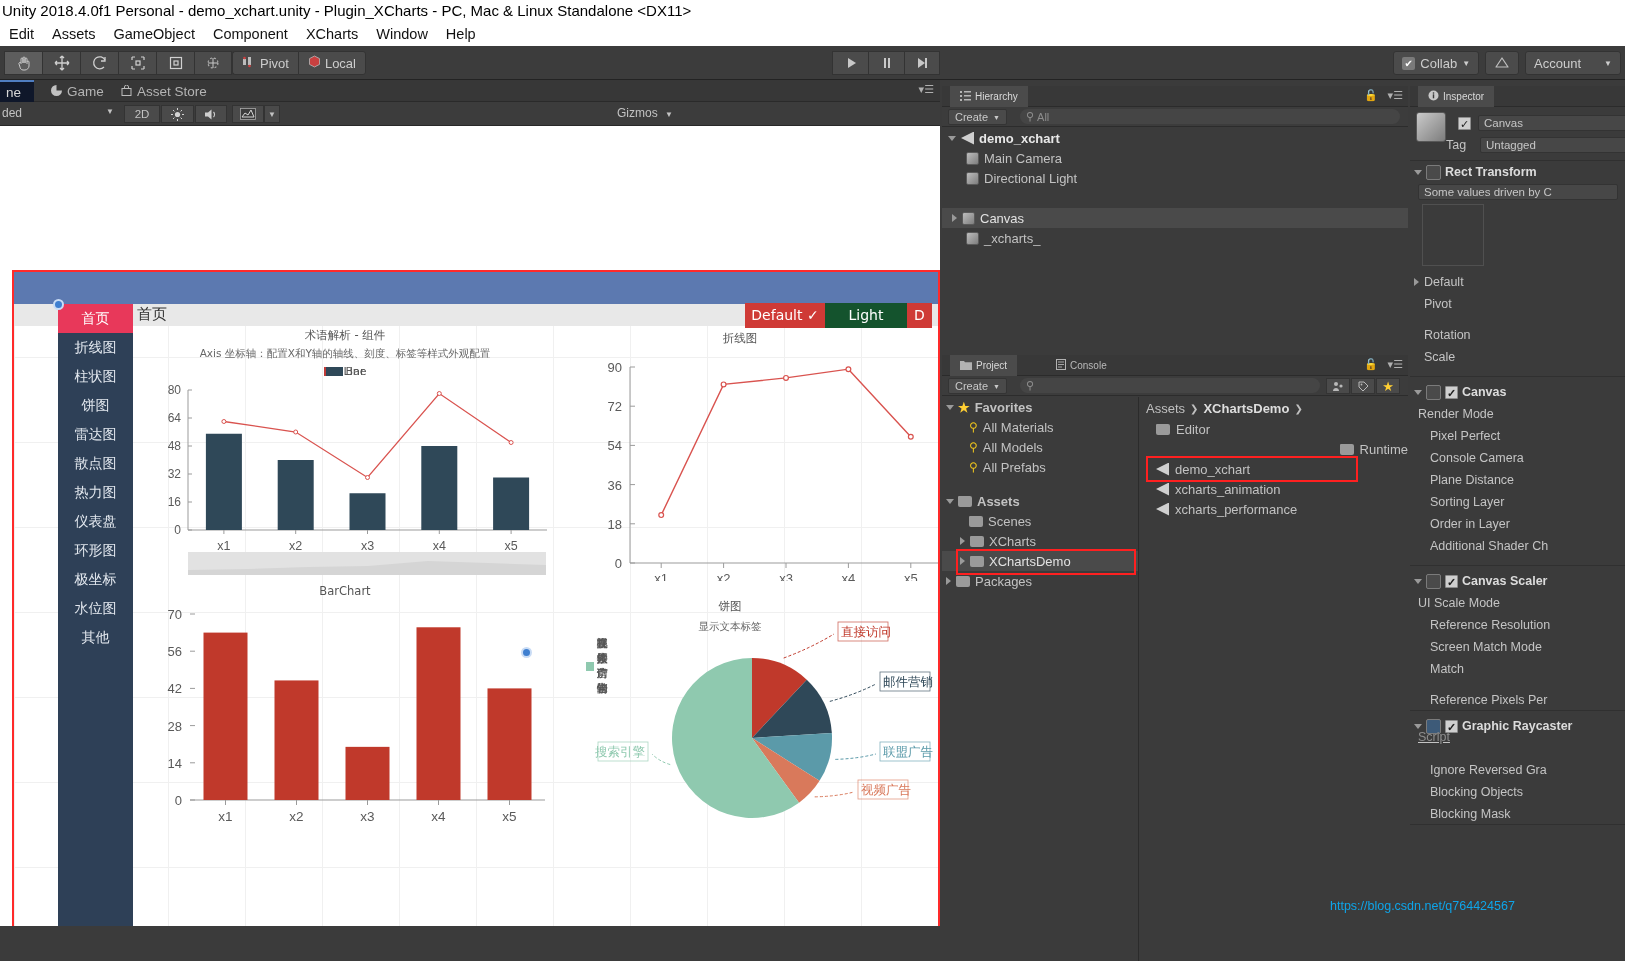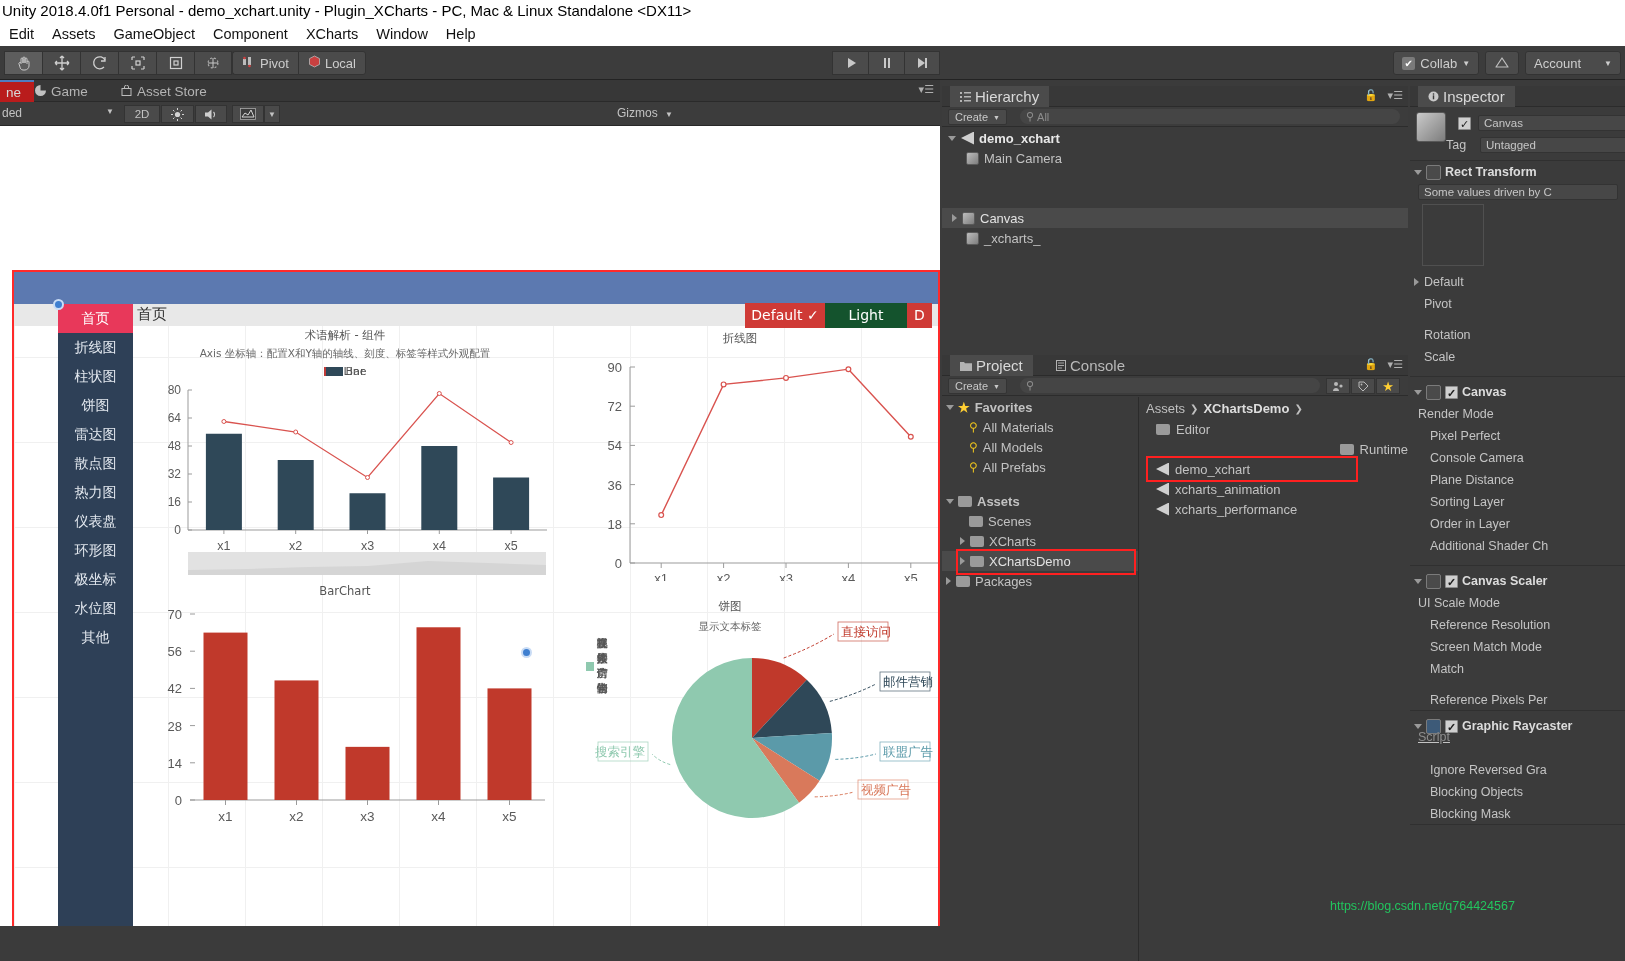--- a/index.html
+++ b/index.html
@@ -65,21 +65,21 @@
 
   
   .viewtabs {
     position: absolute; left: 0; top: 80px; width: 940px; height: 22px;
     background: #373737; border-bottom: 1px solid #2a2a2a;
   }
   .vtab {
     position: absolute; top: 0; height: 22px; display: flex; align-items: center;
     gap: 5px; padding: 0 11px; font-size: 13.5px; color: #b4b4b4;
   }
-  .vtab.sel { background: #b91c1c; color: #d8d8d8; border-top: 2px solid #4f7dc0; }
+  .vtab.sel { background: #0f172a; color: #d8d8d8; border-top: 2px solid #4f7dc0; }
   .vbar2 {
     position: absolute; left: 0; top: 102px; width: 940px; height: 24px;
     background: #3c3c3c; border-bottom: 1px solid #282828;
   }
   .vseg {
     position: absolute; top: 3px; height: 18px; background: #4a4a4a;
     border: 1px solid #333; color: #c2c2c2; font-size: 11.5px;
     display: flex; align-items: center; justify-content: center;
   }
   .vsearch {
@@ -144,21 +144,21 @@
   .legsw { width: 17px; height: 9px; }
   .legtx { font-size: 11px; color: #555; font-family: "DejaVu Sans", sans-serif; }
   .datazoom { position: absolute; background: #e2e2e2; }
 
   
   .panel { position: absolute; background: #3b3b3b; }
   .ptabbar { position: absolute; left: 0; top: 0; width: 100%; height: 21px;
              background: #383838; border-bottom: 1px solid #2b2b2b; }
   .ptab {
     position: absolute; top: 0; height: 21px; display: flex; align-items: center;
-    gap: 4px; padding: 0 10px; font-size: 15px; color: #b9b9b9;
+    gap: 4px; padding: 0 10px; font-size: 10px; color: #b9b9b9;
   }
   .ptab.sel { background: #4b4b4b; color: #d9d9d9; }
   .ptoolrow { position: absolute; left: 0; height: 20px; background: #3c3c3c;
               width: 100%; border-bottom: 1px solid #2c2c2c; }
   .createbtn {
     position: absolute; left: 6px; top: 2px; height: 16px; background: #4a4a4a;
     border: 1px solid #343434; border-radius: 2px; color: #c9c9c9; font-size: 11px;
     display: flex; align-items: center; padding: 0 6px; gap: 5px;
   }
   .psearch {
@@ -188,21 +188,21 @@
   .insp { position: absolute; left: 1410px; top: 86px; width: 215px; height: 875px;
           background: #3b3b3b; overflow: hidden; }
   .irow { position: absolute; left: 0; width: 100%; font-size: 12.5px; color: #c4c4c4;
           white-space: nowrap; }
   .isep { position: absolute; left: 0; width: 100%; height: 1px; background: #303030; }
   .ichk { width: 13px; height: 13px; background: #cfcfcf; border: 1px solid #8d8d8d;
           border-radius: 1px; color: #1e1e1e; font-size: 11px; line-height: 12px;
           text-align: center; }
   .ifield { background: #474747; border: 1px solid #333; border-radius: 2px;
             color: #c6c6c6; font-size: 11.5px; padding: 1px 5px; }
-  .watermark { position: absolute; color: #22c55e; font-size: 12.5px; }
+  .watermark { position: absolute; color: #0ea5e9; font-size: 12.5px; }
 </style>
 </head>
 <body>
 
 <div id="root">
 
   <div class="titlebar">Unity 2018.4.0f1 Personal - demo_xchart.unity - Plugin_XCharts - PC, Mac &amp; Linux Standalone &lt;DX11&gt;</div>
   <div class="menubar" id="menubar"><span class="mi">Edit</span><span class="mi">Assets</span><span class="mi">GameObject</span><span class="mi">Component</span><span class="mi">XCharts</span><span class="mi">Window</span><span class="mi">Help</span></div>
 
   <div class="toolbar">
@@ -300,21 +300,21 @@
         <span>Account</span>
         <span style="font-size:8px; margin-left:18px;">▼</span>
       </div>
     </div>
   </div>
 
   <div class="viewtabs">
     <div class="vtab sel" style="left:0; width:34px; padding:0 6px;">
       <span>ne</span>
     </div>
-    <div class="vtab" style="left:24px;">
+    <div class="vtab" style="left:40px;">
       <span>
         <svg width="11" height="11" viewBox="0 0 11 11">
             <path d="M5.5 0a5.5 5.5 0 105.5 5.5L5.5 5.5z" fill="#c2c2c2"></path>
           </svg>
       </span>
       <span>Game</span>
     </div>
     <div class="vtab" style="left:110px;">
       <span>
         <svg width="11" height="11" viewBox="0 0 11 11">
@@ -630,20 +630,25 @@
           <span style="width: 6px; display: inline-block;"></span>
           <span class="tri down" style="margin-right: 5px;"></span>
           <span class="uicon" style="margin-right: 5px;"></span>
           <span>demo_xchart</span>
         </div>
         <div class="hrow" style="top: 20px;">
           <span style="width: 24px; display: inline-block;"></span>
           <span class="cube" style="margin-right: 5px;"></span>
           <span>Main Camera</span>
         </div>
+        <div class="hrow" style="top: 40px;">
+          <span style="width: 24px; display: inline-block;"></span>
+          <span class="cube" style="margin-right: 5px;"></span>
+          <span>Directional Light</span>
+        </div>
         <div class="hrow sel" style="top: 80px;">
           <span style="width: 24px; display: inline-block;"></span>
           <span class="tri" style="margin-right: 5px; margin-left: -14px;"></span>
           <span class="cube" style="margin-right: 5px;"></span>
           <span>Canvas</span>
         </div>
         <div class="hrow" style="top: 100px;">
           <span style="width: 24px; display: inline-block;"></span>
           <span class="cube" style="margin-right: 5px;"></span>
           <span>_xcharts_</span>

